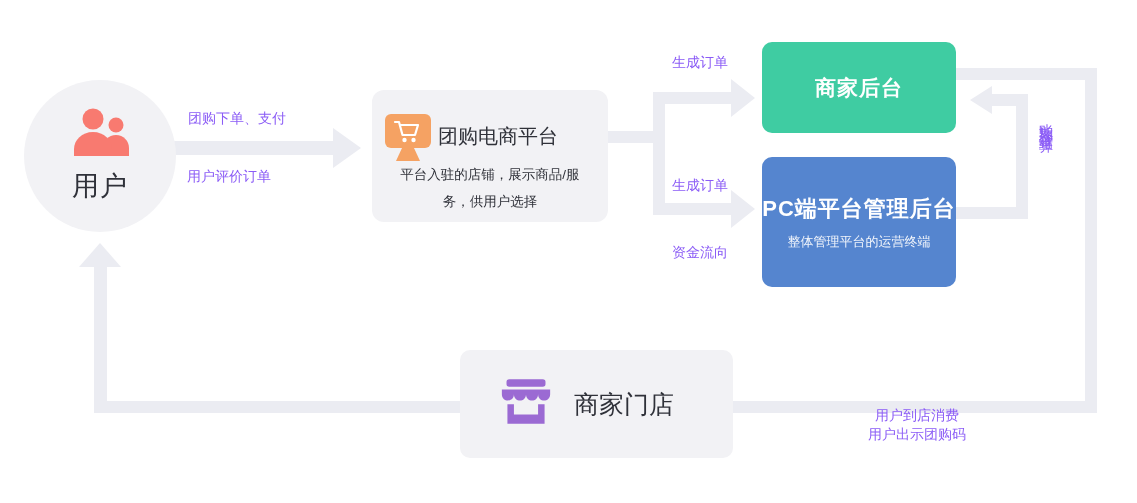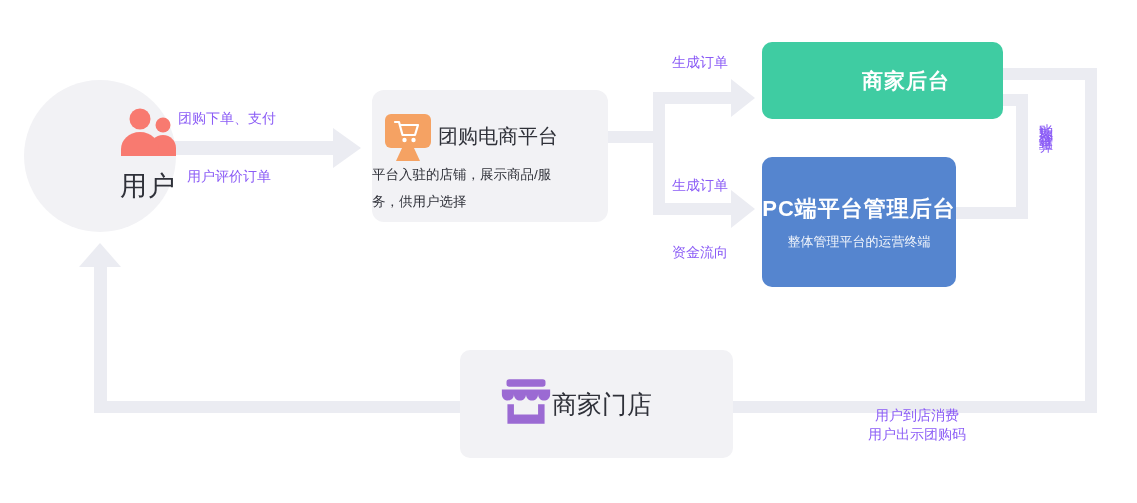--- a/index.html
+++ b/index.html
@@ -23,41 +23,41 @@
   #ln-bottom{left:94px;top:401px;width:1003px;height:12px;}
   #ln-left-vert{left:94px;top:266px;width:13px;height:147px;}
   #ah-up{left:79px;top:243px;border-left:21px solid transparent;border-right:21px solid transparent;border-bottom:24px solid #ebecf2;}
   #ln-u-bottom{left:953px;top:207px;width:75px;height:12px;}
   #ln-u-right{left:1016px;top:94px;width:12px;height:125px;}
   #ln-u-top{left:990px;top:94px;width:38px;height:12px;}
   #ah-left{left:970px;top:86px;border-top:14px solid transparent;border-bottom:14px solid transparent;border-right:22px solid #ebecf2;}
   
   #user-circle{
     position:absolute;left:24px;top:80px;width:152px;height:152px;border-radius:50%;
-    background:#f2f2f5;display:flex;flex-direction:column;align-items:flex-end;justify-content:center;
+    background:#f2f2f5;display:flex;flex-direction:column;align-items:center;justify-content:center;
   }
   #user-circle .u-label{margin-top:8px;font-size:27px;font-weight:500;color:#2f3139;letter-spacing:1px;}
   #platform-box{position:absolute;left:372px;top:90px;width:236px;height:132px;border-radius:12px;background:#f2f2f5;}
   #platform-box .p-icon{position:absolute;left:13px;top:24px;}
   #platform-box .p-title{position:absolute;left:66px;top:33px;font-size:20px;font-weight:500;color:#2f3139;white-space:nowrap;}
-  #platform-box .p-desc{position:absolute;left:0;right:0;top:71px;font-size:13.5px;line-height:27px;color:#2f3139;}
+  #platform-box .p-desc{position:absolute;left:0;right:0;top:71px;text-align:center;font-size:13.5px;line-height:27px;color:#2f3139;}
   .color-box{position:absolute;width:194px;border-radius:10px;color:#ffffff;display:flex;flex-direction:column;align-items:center;justify-content:center;text-align:center;}
-  #green-box{left:762px;top:42px;height:77px;background:#3fcca2;padding-left:47px;}
+  #green-box{left:762px;top:42px;height:91px;background:#3fcca2;}
   #blue-box{left:762px;top:157px;height:130px;background:#5585cf;}
   .cb-title{font-weight:bold;font-size:21px;letter-spacing:1px;}
   #blue-box .cb-title{font-size:22px;}
   .cb-sub{margin-top:9px;font-size:13px;color:rgba(255,255,255,0.92);}
   #store-box{
     position:absolute;left:460px;top:350px;width:273px;height:108px;border-radius:10px;background:#f2f2f5;
     display:flex;align-items:center;padding-left:40px;box-sizing:border-box;
   }
-  #store-box .s-title{font-size:25px;font-weight:500;color:#2f3139;white-space:nowrap;}
+  #store-box .s-title{margin-left:22px;font-size:25px;font-weight:500;color:#2f3139;white-space:nowrap;}
   
   .lbl{position:absolute;font-size:14px;color:#8b5cf6;white-space:nowrap;}
-  #lbl-order-pay{left:178px;top:110px;}
+  #lbl-order-pay{left:188px;top:110px;}
   #lbl-review{left:187px;top:168px;}
   #lbl-gen-top{left:672px;top:54px;}
   #lbl-gen-mid{left:672px;top:177px;}
   #lbl-fund{left:672px;top:244px;text-align:right;}
   #lbl-settle{left:1036px;top:112px;writing-mode:vertical-rl;letter-spacing:3px;font-size:14.5px;}
   #lbl-verify{left:178px;top:375px;}
   #lbl-consume{left:875px;top:362px;margin-top:45px;}
   #lbl-show{left:868px;top:426px;}
 </style>
 </head>

